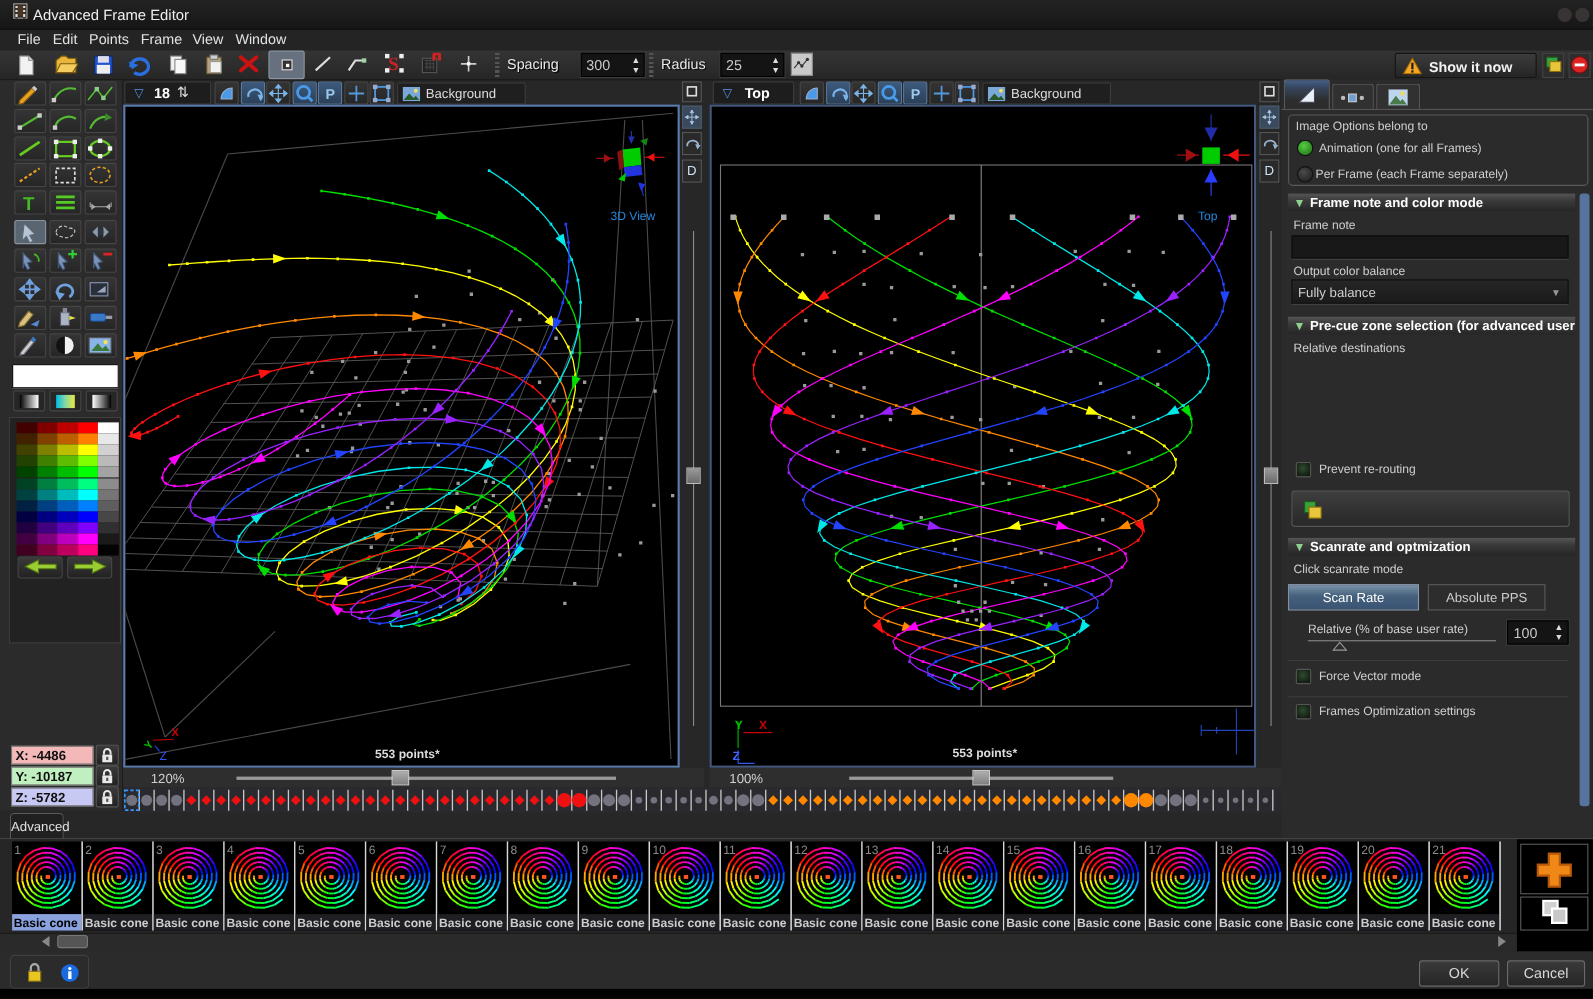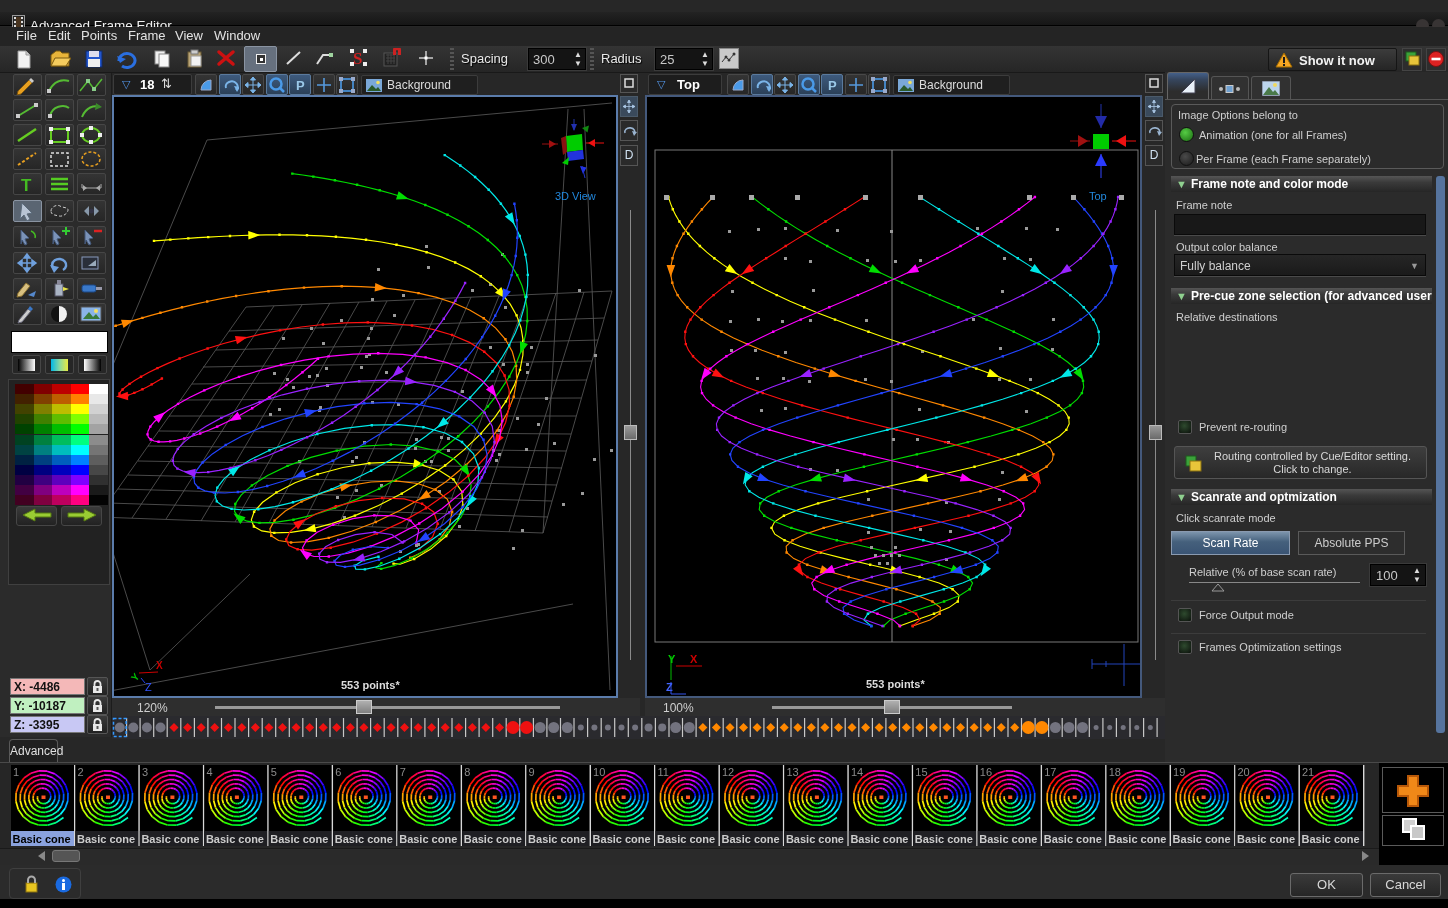--- a/index.html
+++ b/index.html
@@ -4,21 +4,21 @@
 body{width:1448px;height:908px;background:#272727;font-family:"Liberation Sans",sans-serif;overflow:hidden;position:relative}
 .abs{position:absolute}
 .txt{color:#cfcfcf;font-size:11px;white-space:nowrap}
 .tbtn{position:absolute;width:22px;height:21px;border:1px solid #484848;border-radius:2px;background:linear-gradient(#343434,#262626);display:flex;align-items:center;justify-content:center}
 .tbtn.on{background:linear-gradient(#3d5a7d,#2b4058);border-color:#5a7a9d}
 .hdr{position:absolute;left:1171px;width:261px;height:16px;background:linear-gradient(#555 0%,#3a3a3a 40%,#262626 100%);color:#fff;font-weight:bold;font-size:12px;line-height:16px;overflow:hidden;white-space:nowrap}
 .hdr span.ar{color:#8fd08f;font-size:11px;margin:0 4px 0 5px}
 .cb{position:absolute;width:14px;height:14px;border:1px solid #555;background:radial-gradient(circle at 45% 40%,#2e4a2e,#0b100b);border-radius:2px}
 .sep{position:absolute;width:261px;border-top:1px solid #3c3c3c;left:1171px}
 </style></head><body>
-<div class="abs" style="left:0;top:12px;width:1448px;height:14px;background:linear-gradient(#232323,#161616);border-bottom:1px solid #000">
+<div class="abs" style="left:0;top:0;width:1448px;height:27px;background:linear-gradient(#232323,#161616);border-bottom:1px solid #000">
     <div class="abs" style="left:12px;top:3px;width:13px;height:14px;background:#4a3520;border:1px solid #999;box-shadow:inset 0 0 0 1px #222">
       <div style="position:absolute;left:1px;top:1px;width:2px;height:12px;background:repeating-linear-gradient(#ddd 0 2px,#333 2px 4px)"></div>
       <div style="position:absolute;right:1px;top:1px;width:2px;height:12px;background:repeating-linear-gradient(#ddd 0 2px,#333 2px 4px)"></div>
     </div>
     <div class="abs" style="left:30px;top:6px;color:#efefef;font-size:13.5px">Advanced Frame Editor</div>
     <div class="abs" style="left:1416px;top:7px;width:13px;height:13px;border-radius:7px;background:#383434"></div>
     <div class="abs" style="left:1432px;top:7px;width:13px;height:13px;border-radius:7px;background:#383434"></div>
   </div>
 <div class="abs" style="left:0;top:27px;width:1448px;height:19px;background:#242424">
     <div class="abs" style="left:16px;top:1px;color:#e2e2e2;font-size:13px">File</div>
@@ -337,21 +337,21 @@
         <rect x="5" y="8" width="9" height="7" fill="#e8e8e8"></rect>
         <path d="M6.5 8V6a3 3 0 0 1 6 0v2" fill="none" stroke="#e8e8e8" stroke-width="1.8"></path>
         <rect x="8.5" y="10" width="2" height="3" fill="#555"></rect>
       </svg></div>
     <div class="abs" style="left:10px;top:624px;width:75px;height:17px;background:#c0f0c0;border:1px solid #777;color:#111;font-size:12px;font-weight:bold;padding:1px 0 0 3px">Y: -10187</div>
     <div class="abs" style="left:87px;top:623px;width:21px;height:19px;border:1px solid #555;border-radius:2px;background:linear-gradient(#3a3a3a,#222)"><svg width="19" height="17" viewBox="0 0 19 17" style="">
         <rect x="5" y="8" width="9" height="7" fill="#e8e8e8"></rect>
         <path d="M6.5 8V6a3 3 0 0 1 6 0v2" fill="none" stroke="#e8e8e8" stroke-width="1.8"></path>
         <rect x="8.5" y="10" width="2" height="3" fill="#555"></rect>
       </svg></div>
-    <div class="abs" style="left:10px;top:643px;width:75px;height:17px;background:#c8c8f4;border:1px solid #777;color:#111;font-size:12px;font-weight:bold;padding:1px 0 0 3px">Z: -3395</div>
+    <div class="abs" style="left:10px;top:643px;width:75px;height:17px;background:#c8c8f4;border:1px solid #777;color:#111;font-size:12px;font-weight:bold;padding:1px 0 0 3px">Z: -5782</div>
     <div class="abs" style="left:87px;top:642px;width:21px;height:19px;border:1px solid #555;border-radius:2px;background:linear-gradient(#3a3a3a,#222)"><svg width="19" height="17" viewBox="0 0 19 17" style="">
         <rect x="5" y="8" width="9" height="7" fill="#e8e8e8"></rect>
         <path d="M6.5 8V6a3 3 0 0 1 6 0v2" fill="none" stroke="#e8e8e8" stroke-width="1.8"></path>
         <rect x="8.5" y="10" width="2" height="3" fill="#555"></rect>
       </svg></div>
   </div>
 <div class="abs" style="left:113px;top:74px;width:79px;height:21px;background:#1d1d1d;border:1px solid #3c3c3c;border-radius:2px;color:#fff">
     <span style="position:absolute;left:8px;top:3px;color:#5599ee;font-size:11px">▽</span>
     <span style="position:absolute;left:26px;top:2px;font-weight:bold;font-size:13px">18</span>
     <span style="position:absolute;left:47px;top:1px;font-size:13px;color:#ddd">⇅</span>
@@ -810,39 +810,38 @@
     </div>
     <div class="hdr" style="left:6px;top:216px;width:261px"><span class="ar">▼</span>Pre-cue zone selection (for advanced user</div>
     <div class="abs txt" style="left:11px;top:239px">Relative destinations</div>
     <div class="cb" style="left:13px;top:348px"></div>
     <div class="abs txt" style="left:34px;top:349px">Prevent re-routing</div>
     <div class="abs" style="left:9px;top:374px;width:253px;height:33px;background:linear-gradient(#3e3e3e,#282828);border:1px solid #555;border-radius:3px">
       <svg width="17" height="17" viewBox="0 0 17 17" style="position:absolute;left:10px;top:8px">
         <rect x="1" y="1" width="10" height="10" fill="#3aa23a" stroke="#1c5c1c"></rect>
         <rect x="5" y="6" width="11" height="10" fill="#e8c53a" stroke="#8a7010"></rect>
       </svg>
-      <div style="position:absolute;left:30px;top:3px;width:215px;text-align:center;color:#d8d8d8;font-size:11px;line-height:13px">Routing controlled by Cue/Editor setting.<br>Click to change.</div>
     </div>
     <div class="hdr" style="left:6px;top:417px;width:261px"><span class="ar">▼</span>Scanrate and optmization</div>
     <div class="abs txt" style="left:11px;top:440px">Click scanrate mode</div>
     <div class="abs" style="left:6px;top:459px;width:119px;height:24px;background:linear-gradient(#7c94ac,#45607c 45%,#3a5474);border:1px solid #8a9ab0;color:#fff;font-size:12px;text-align:center;line-height:22px">Scan Rate</div>
     <div class="abs" style="left:133px;top:459px;width:107px;height:24px;background:#2d2d2d;border:1px solid #5a5a5a;color:#ccc;font-size:12px;text-align:center;line-height:22px">Absolute PPS</div>
-    <div class="abs txt" style="left:24px;top:494px">Relative (% of base scan rate)</div>
+    <div class="abs txt" style="left:24px;top:494px">Relative (% of base user rate)</div>
     <div class="abs" style="left:24px;top:510px;width:171px;height:1px;background:#888"></div>
     <svg width="14" height="9" viewBox="0 0 14 9" style="position:absolute;left:46px;top:511px">
       <path d="M7 1L13 8H1z" fill="none" stroke="#999"></path>
     </svg>
     <div class="abs" style="left:205px;top:492px;width:56px;height:22px;background:#141414;border:1px solid #000;box-shadow:0 0 0 1px #3a3a3a">
       <span style="color:#c8c8c8;font-size:13px;position:absolute;left:5px;top:3px">100</span>
       <span style="position:absolute;right:4px;top:1px;color:#ddd;font-size:8px">▲</span>
       <span style="position:absolute;right:4px;bottom:1px;color:#ddd;font-size:8px">▼</span>
     </div>
     <div class="sep" style="left:6px;top:528px;width:255px"></div>
     <div class="cb" style="left:13px;top:536px"></div>
-    <div class="abs txt" style="left:34px;top:537px">Force Output mode</div>
+    <div class="abs txt" style="left:34px;top:537px">Force Vector mode</div>
     <div class="sep" style="left:6px;top:561px;width:255px"></div>
     <div class="cb" style="left:13px;top:568px"></div>
     <div class="abs txt" style="left:34px;top:569px">Frames Optimization settings</div>
     <div class="abs" style="left:271px;top:104px;width:9px;height:557px;background:#56749e;border-radius:3px"></div>
   </div>
 <div class="abs" style="left:9px;top:739px;width:49px;height:24px;background:#202020;border:1px solid #5a5a5a;border-bottom:none;border-radius:4px 4px 0 0;color:#e0e0e0;font-size:12px;text-align:center;line-height:23px">Advanced</div>
 <div class="abs" style="left:0;top:762px;width:1448px;height:1px;background:#4a4a4a"></div>
 <div class="abs" style="left:0;top:763px;width:1448px;height:102px;background:#262626">
     <svg width="1448" height="102" viewBox="0 0 1448 102" style="position:absolute;left:0;top:0">
       <defs>

